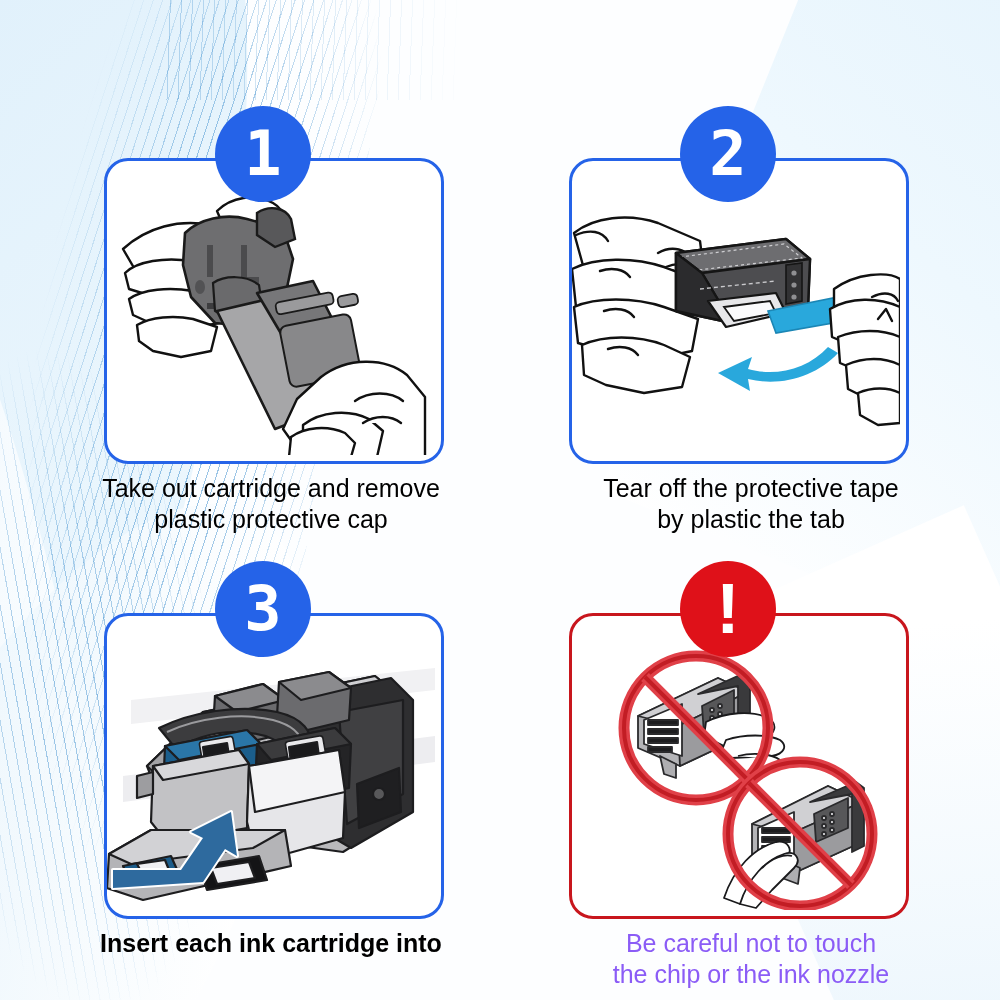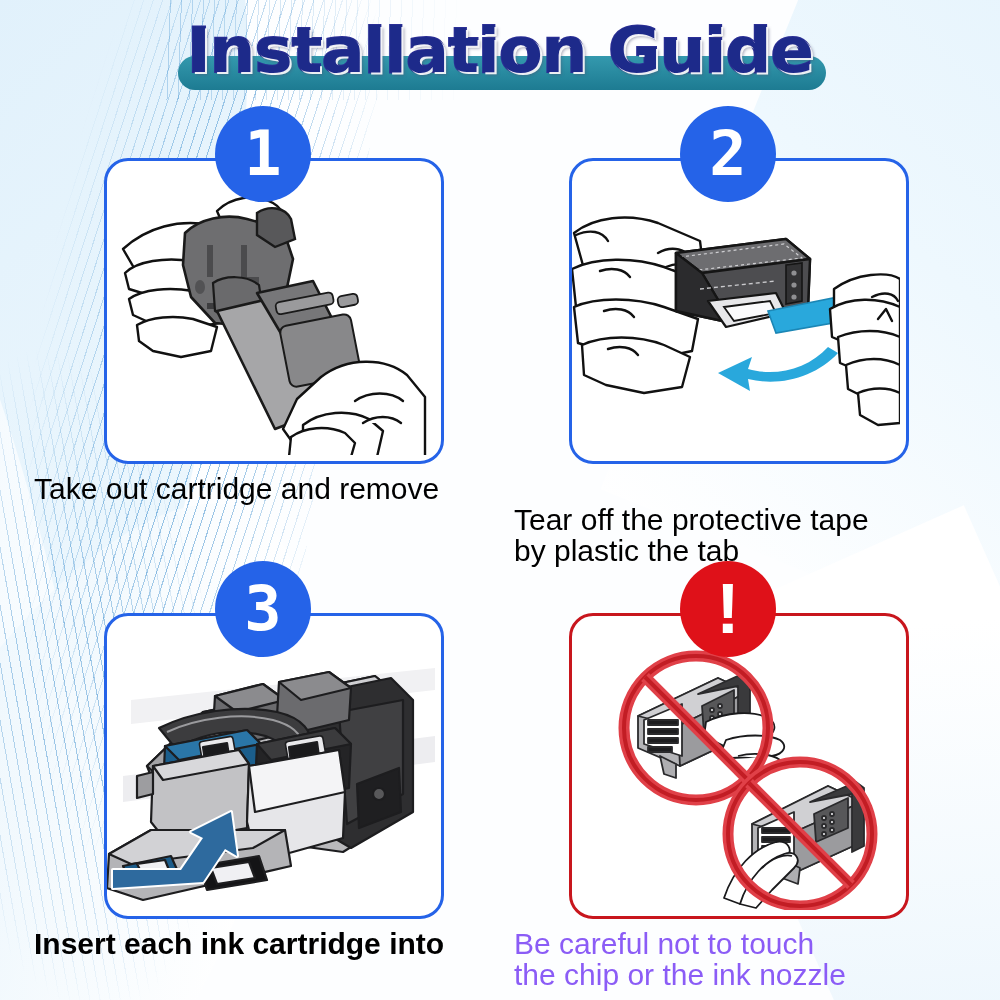--- a/index.html
+++ b/index.html
@@ -74,25 +74,25 @@
      background:#2563e8;display:flex;align-items:center;justify-content:center;}
   .badge.red{background:#e30613;background:#df1119;}
   .badge span{color:#ffffff;font-family:"DejaVu Sans Mono","Liberation Mono",monospace;
      font-weight:bold;font-size:62px;line-height:62px;letter-spacing:0;}
   .b1{left:215px;top:106px;}
   .b2{left:680px;top:106px;}
   .b3{left:215px;top:561px;}
   .b4{left:680px;top:561px;}
   .badge.red span{font-family:"Liberation Sans",sans-serif;font-size:70px;}
 
-  .caption{position:absolute;text-align:left;color:#000000;
-     font-size:30px;line-height:31px;font-family:"Liberation Sans",sans-serif;}
+  .caption{position:absolute;text-align:center;color:#000000;
+     font-size:25px;line-height:31px;font-family:"Liberation Sans",sans-serif;}
   .caption.red{color:#8b5cf6;}
   .c1{left:34px;top:473px;width:474px;}
-  .c2{left:514px;top:473px;width:474px;margin-top:31px;}
+  .c2{left:514px;top:473px;width:474px;}
   .c3{left:34px;top:928px;width:474px;font-weight:bold;}
   .c4{left:514px;top:928px;width:474px;}
 
   .art{position:absolute;inset:0;overflow:hidden;border-radius:21px;}
   svg{display:block;}
 </style>
 </head>
 <body>
 
 <div id="page">
@@ -102,24 +102,20 @@
     <div class="swoosh sw1"></div>
     <div class="swoosh sw2"></div>
     <div class="swoosh sw3"></div>
     <div class="sw-right"></div>
     <div class="sw-right2"></div>
     <div class="hatch"></div>
     <div class="hatch2"></div>
     <div class="hatch-top"></div>
   </div>
 
-  <div id="title-wrap">
-    <div class="title-bar"></div>
-    <div class="title-text">Installation Guide</div>
-  </div>
 
   <div class="panel p1">
     <div class="art">
       <svg width="328" height="294" viewBox="0 0 328 294">
         <g fill="#ffffff" stroke="#111" stroke-width="2.4" stroke-linejoin="round" stroke-linecap="round">
 
           <path d="M16 88 C40 66 72 58 104 64 L150 76 L146 104 L118 112 L92 112 L60 120 L30 112 Z"></path>
           <path d="M18 112 C30 100 58 96 84 100 L120 108 L116 134 L82 140 L48 136 L22 128 Z"></path>
           <path d="M22 138 C36 128 62 126 86 130 L116 138 L112 162 L80 168 L48 164 L26 154 Z"></path>
           <path d="M30 164 C44 156 66 154 86 158 L110 166 L104 190 L74 196 L46 190 L32 180 Z"></path>
@@ -155,20 +151,21 @@
           <path d="M256 262 C268 254 284 254 294 262"></path>
         </g>
       </svg>
     </div>
   </div>
   <div class="badge b1">
     <span>1</span>
   </div>
   <div class="caption c1">
     <div>Take out cartridge and remove</div>
+    <div>plastic protective cap</div>
   </div>
 
   <div class="panel p2">
     <div class="art">
       <svg width="328" height="294" viewBox="0 0 328 294">
 
         <g fill="#ffffff" stroke="#111" stroke-width="2.4" stroke-linejoin="round" stroke-linecap="round">
           <path d="M2 72 C22 56 56 52 86 62 L128 80 L132 112 L96 122 L54 118 L12 108 Z"></path>
           <path d="M0 108 C24 96 62 96 92 106 L130 120 L126 152 L88 160 L44 156 L4 146 Z"></path>
           <path d="M2 146 C24 136 62 136 92 146 L126 158 L120 190 L82 198 L40 192 L6 182 Z"></path>

